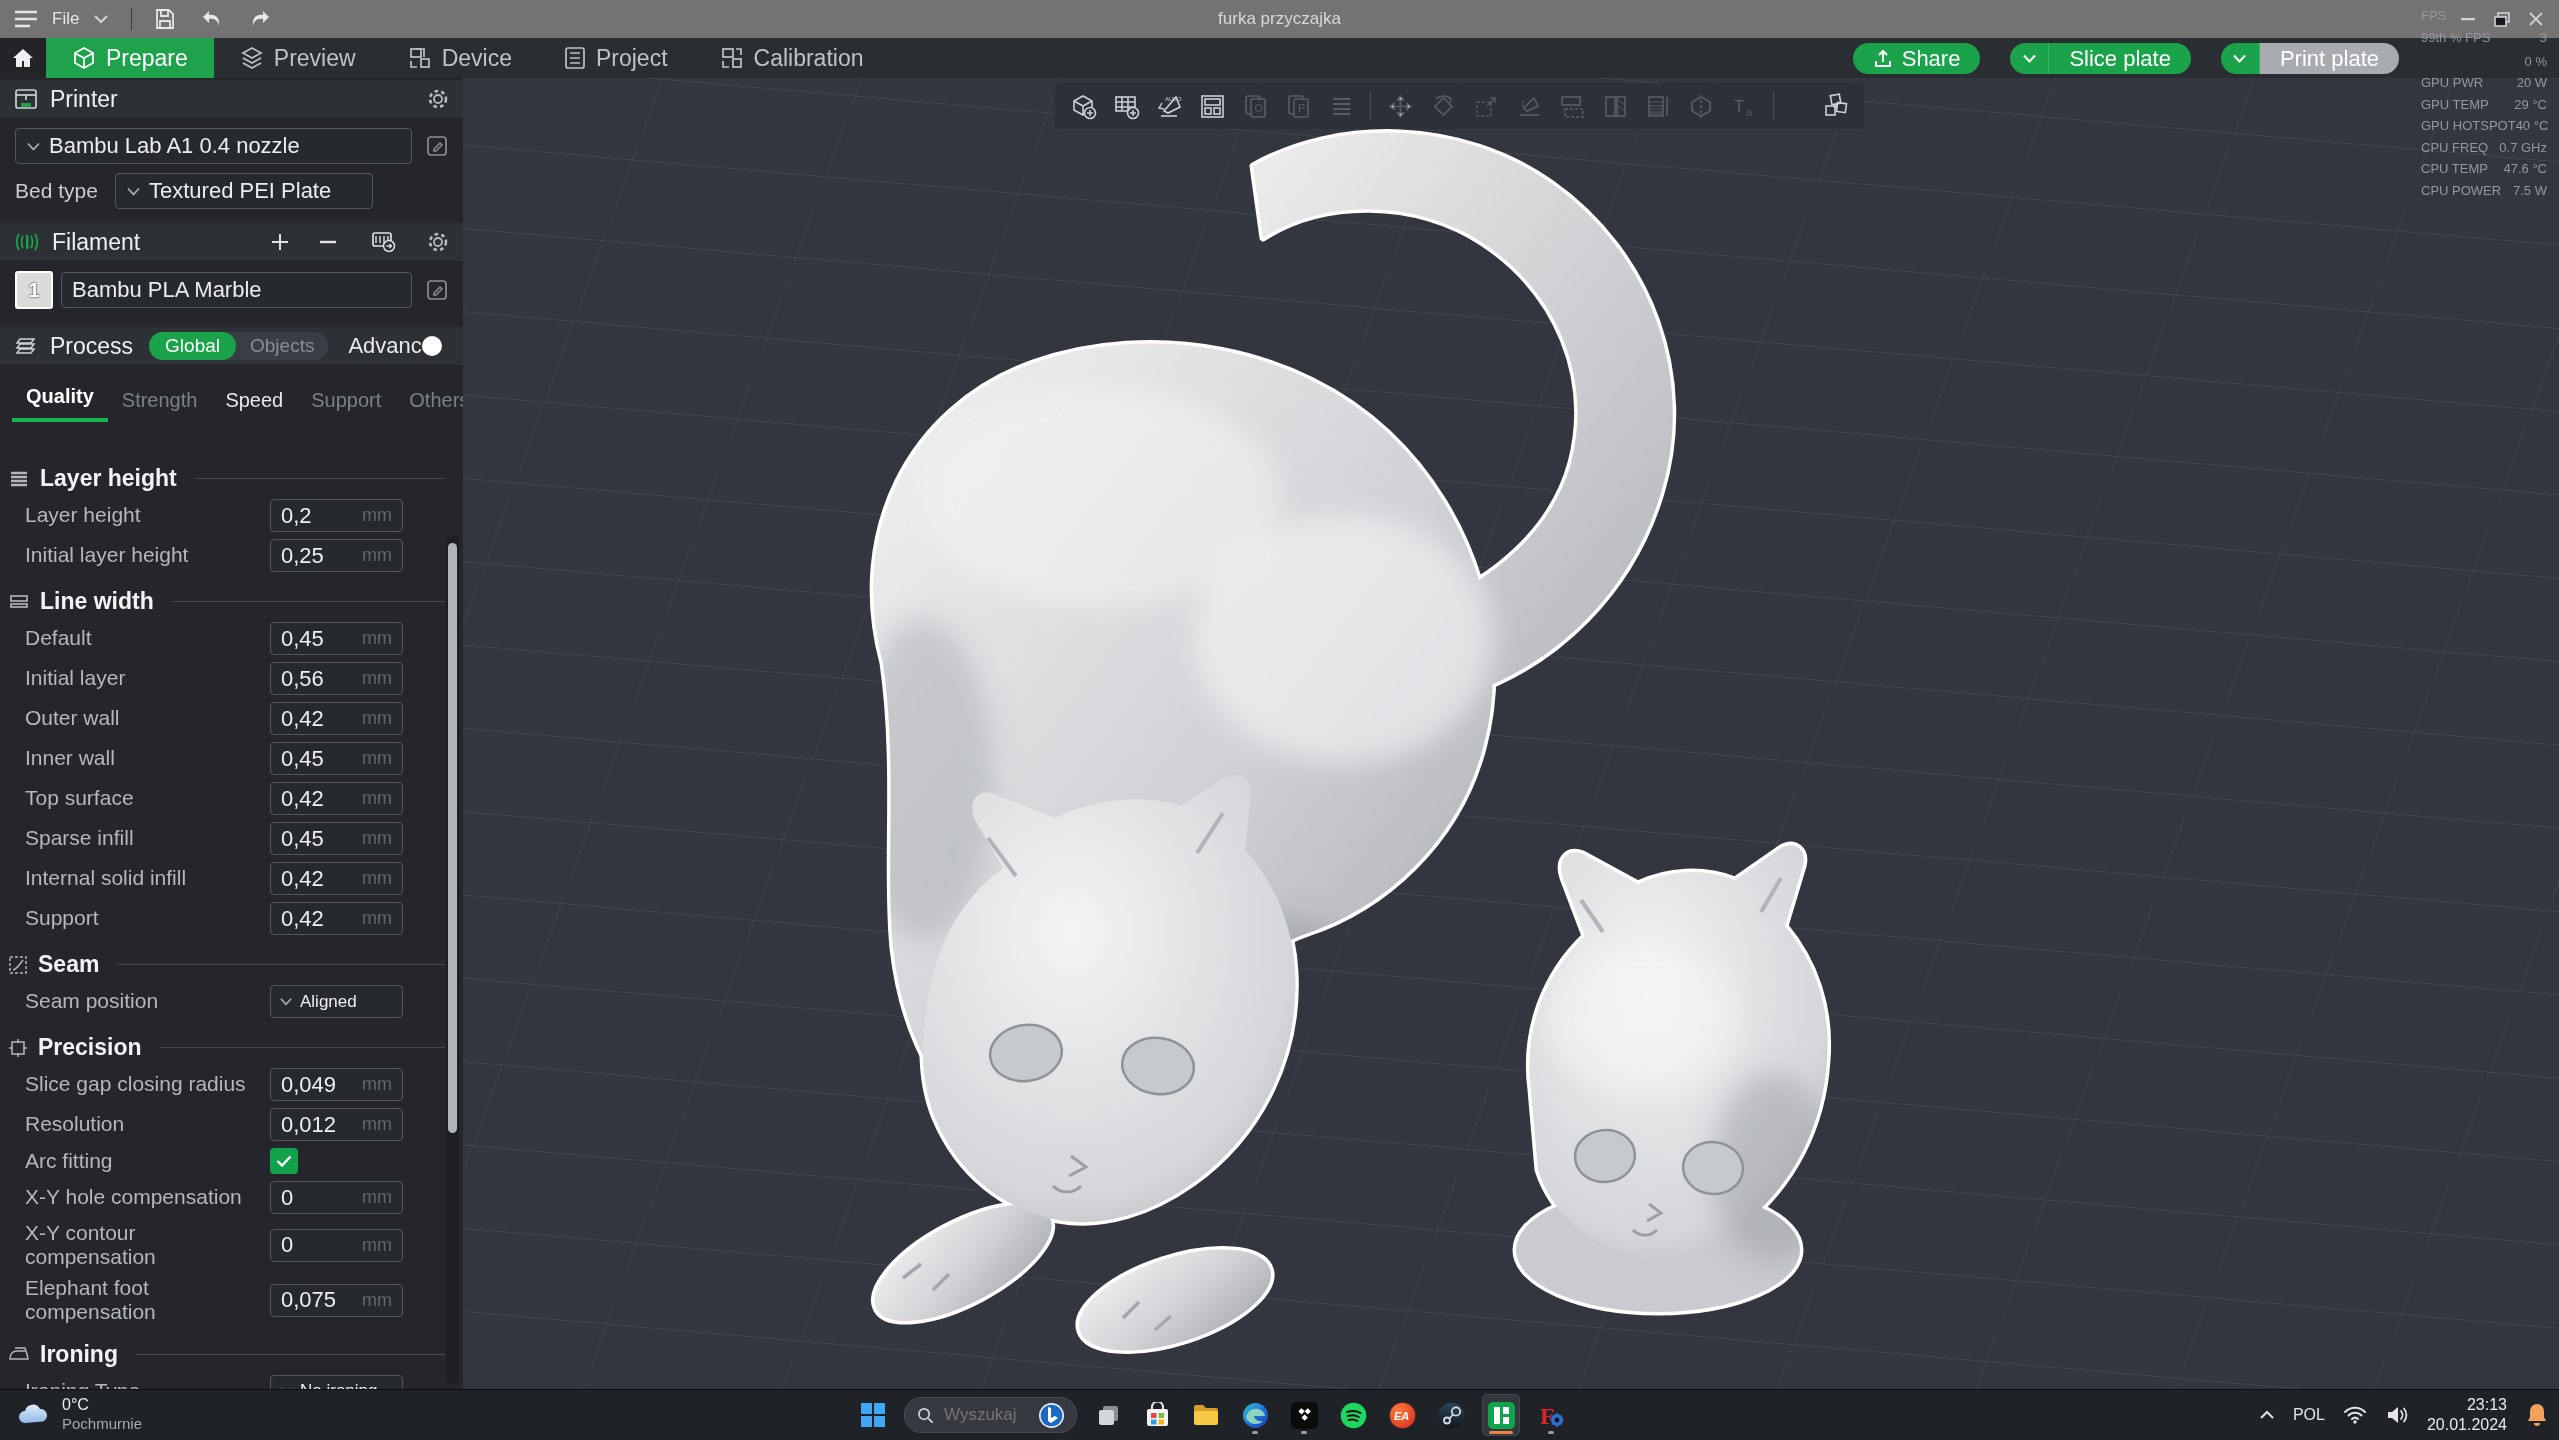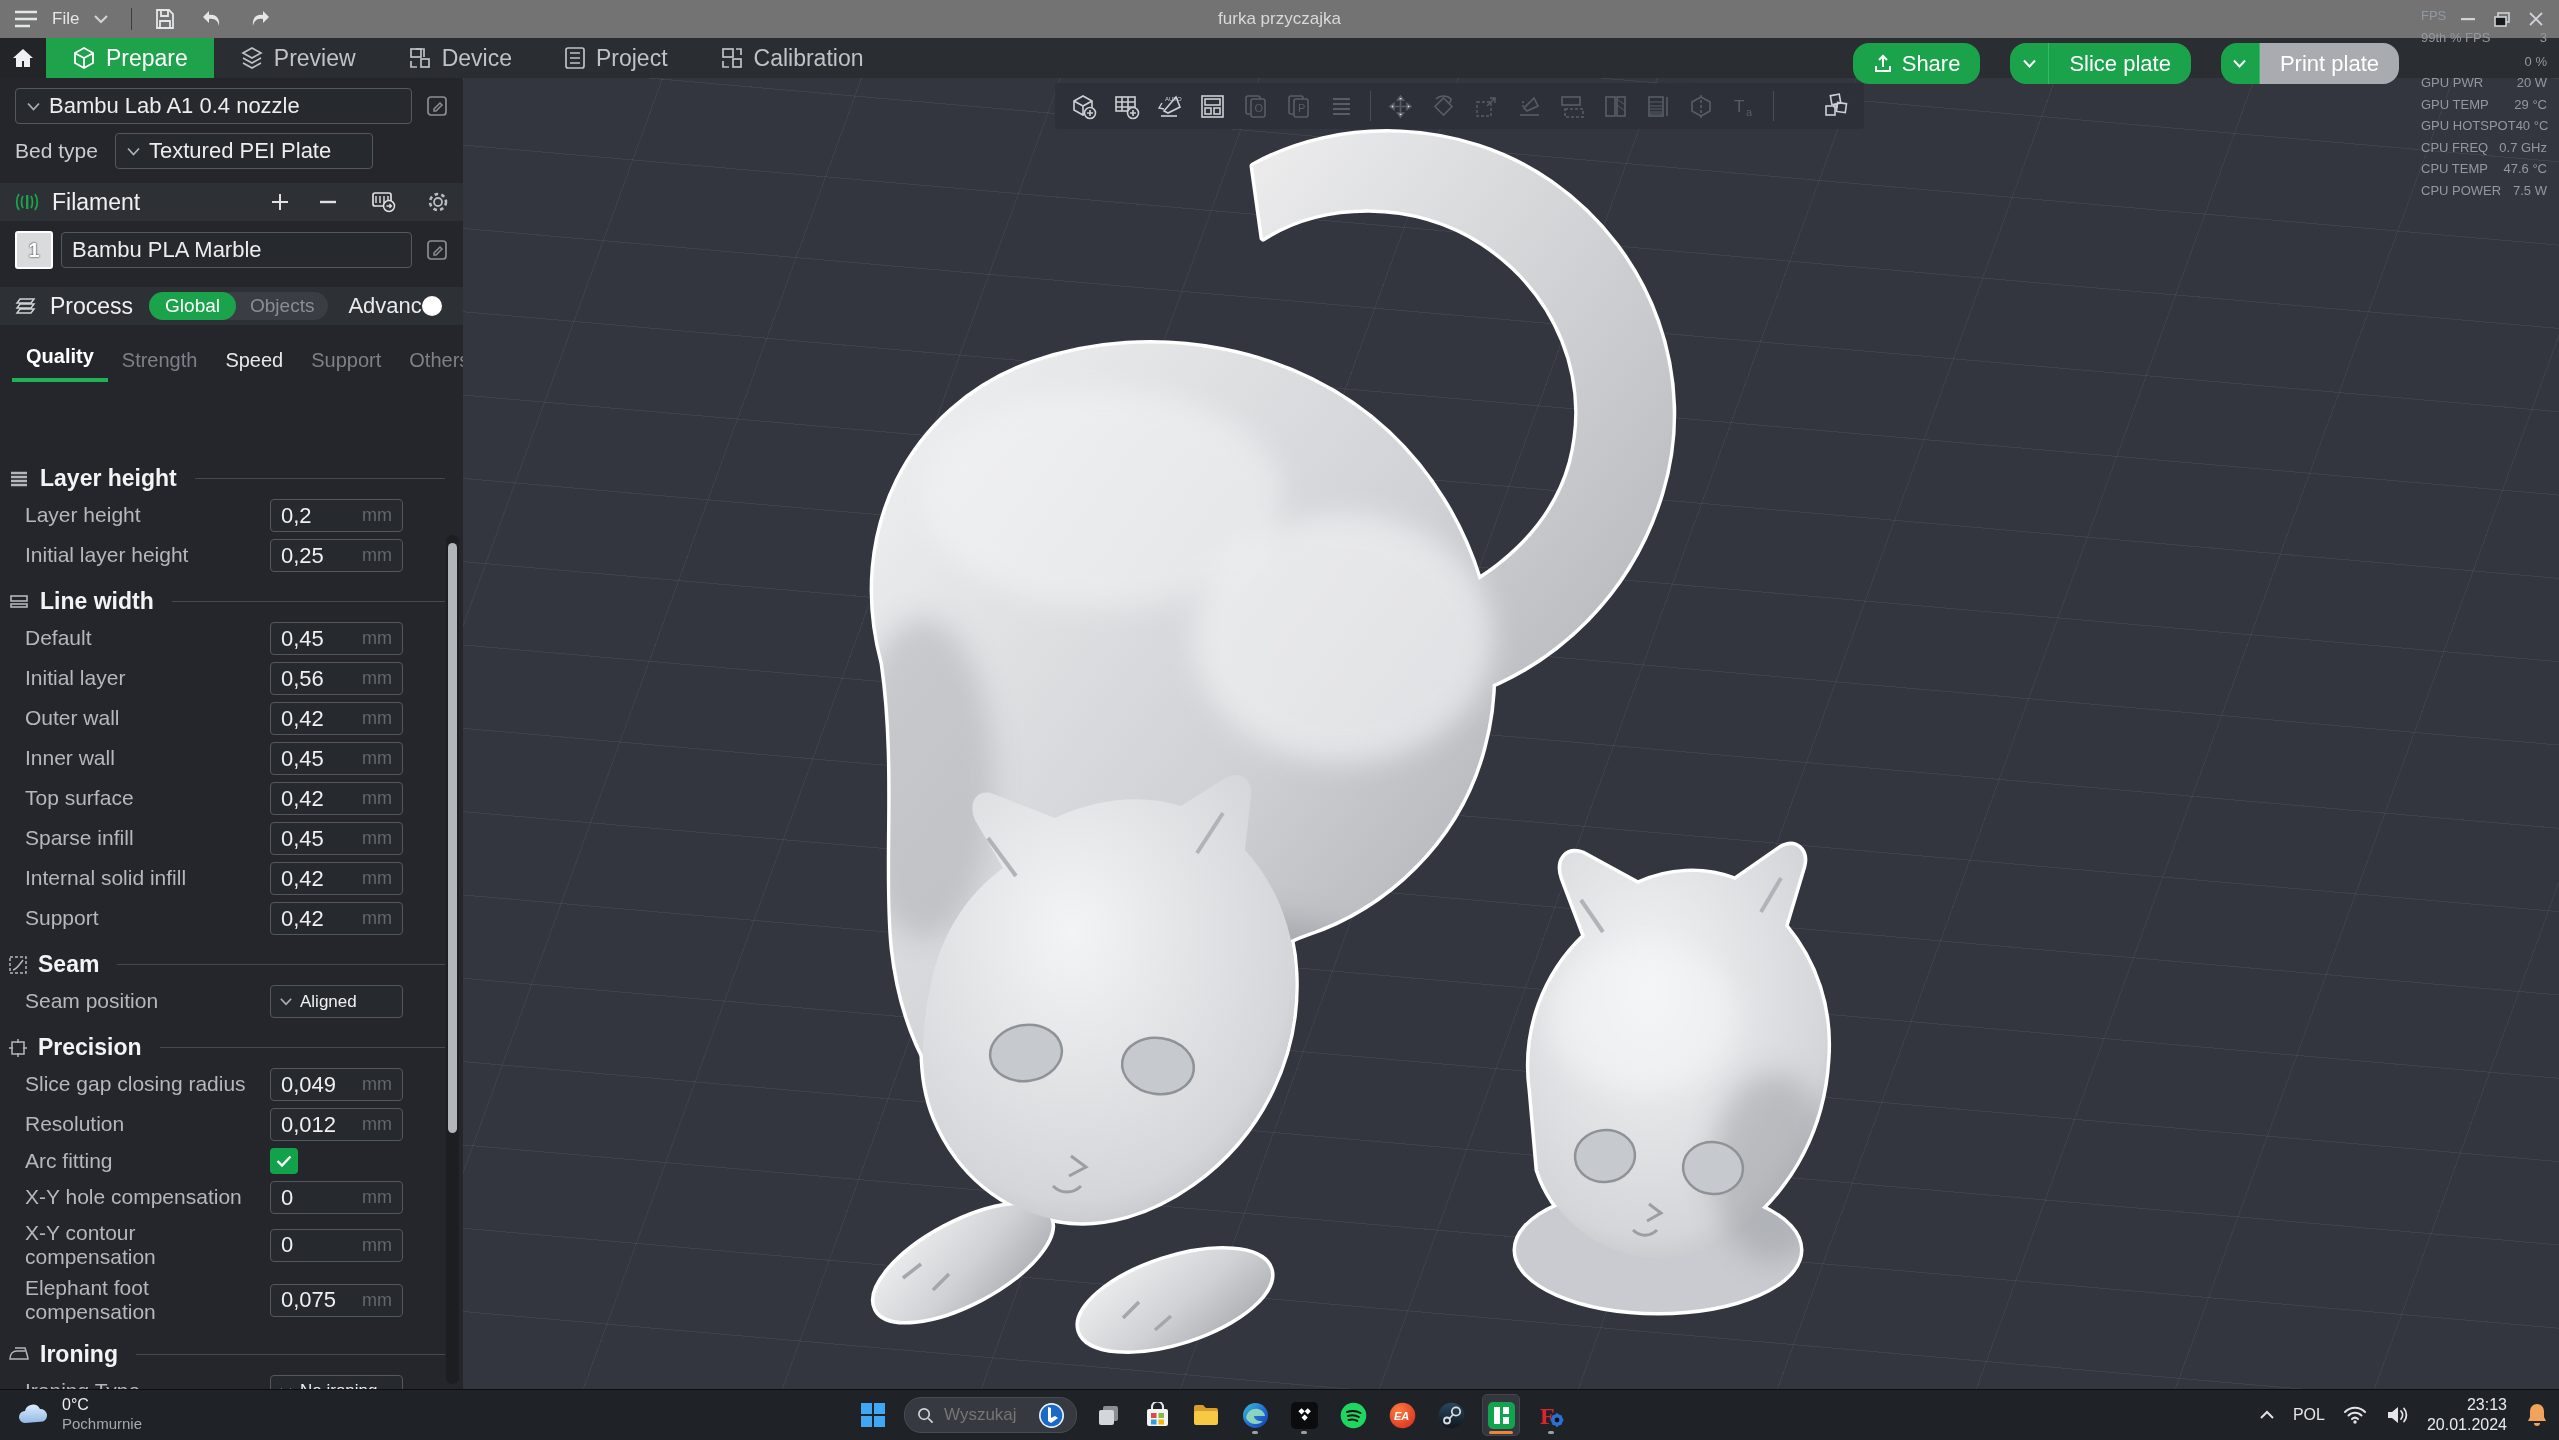--- a/index.html
+++ b/index.html
@@ -15,21 +15,21 @@
   .tb-right{position:absolute;right:6px;top:0;height:38px;display:flex;align-items:center;z-index:30;}
   .winbtn{width:34px;height:38px;display:flex;align-items:center;justify-content:center;}
   .ico{display:inline-flex;align-items:center;justify-content:center;}
   .tb-filelabel{font-size:17px;color:#e3e5e7;}
   
   .tabbar{position:absolute;left:0;top:38px;width:100%;height:40px;background:#2a2d32;display:flex;align-items:stretch;}
   .home-btn{width:46px;display:flex;align-items:center;justify-content:center;background:#222428;}
   .navtab{display:flex;align-items:center;gap:10px;padding:0 26px;font-size:23px;color:#bfc2c6;}
   .navtab.active{background:#1ea24b;color:#fff;}
   .actions{position:absolute;right:160px;top:43px;display:flex;gap:30px;z-index:20;}
-  .pill{height:41px;border-radius:16px;display:flex;align-items:center;overflow:hidden;font-size:22px;color:#fff;}
+  .pill{height:31px;border-radius:16px;display:flex;align-items:center;overflow:hidden;font-size:22px;color:#fff;}
   .pill .seg-main{background:#1ba34b;display:flex;align-items:center;gap:9px;padding:0 20px;height:100%;}
   .pill .seg-chev{background:#1ba34b;border-right:1px solid #35b765;display:flex;align-items:center;justify-content:center;width:38px;height:100%;}
   .pill.gray .seg-main{background:#a8acb1;color:#fff;}
   
   .sidebar{position:absolute;left:0;top:78px;width:463px;height:1312px;background:#24262b;border-right:1px solid #17181b;}
   .sb-header{height:38px;background:#2d3034;display:flex;align-items:center;padding:0 14px;gap:12px;}
   .sb-header .h-title{font-size:23px;color:#eef0f1;}
   .sb-header .spacer{flex:1;}
   .field{background:#26292e;border:1px solid #54575d;border-radius:4px;display:flex;align-items:center;box-sizing:border-box;}
   .bigsel{height:36px;padding:0 10px;gap:8px;font-size:22px;color:#eceded;flex:1;}
@@ -238,20 +238,38 @@
           </svg>
       </div>
       <div class="seg-main">
           <span>Print plate</span>
         </div>
     </div>
   </div>
 
   <div class="sidebar">
 
+    <div class="sb-header" style="margin-top:2px;">
+      <span class="ico">
+        <svg width="24" height="24" viewBox="0 0 24 24">
+            <rect x="2" y="3" width="20" height="18" rx="2" fill="none" stroke="#cfd2d5" stroke-width="1.7"></rect>
+            <path d="M2 8h20" stroke="#cfd2d5" stroke-width="1.7"></path>
+            <path d="M7 16h10v4H7z" fill="#1ba34b"></path>
+            <path d="M12 8v5" stroke="#cfd2d5" stroke-width="1.7"></path>
+          </svg>
+      </span>
+      <span class="h-title">Printer</span>
+      <span class="spacer"></span>
+      <span class="ico">
+        <svg width="22" height="22" viewBox="0 0 22 22">
+            <circle cx="11" cy="11" r="4" fill="none" stroke="#b8bbbf" stroke-width="1.8"></circle>
+            <circle cx="11" cy="11" r="8" fill="none" stroke="#b8bbbf" stroke-width="2.6" stroke-dasharray="3.6 3.2"></circle>
+          </svg>
+      </span>
+    </div>
     <div class="rowline">
       <div class="field bigsel">
         <svg width="15" height="9" viewBox="0 0 15 9">
             <path d="M2 1.5l5.5 6 5.5-6" fill="none" stroke="#aab0b5" stroke-width="1.8"></path>
           </svg>
         <span>Bambu Lab A1 0.4 nozzle</span>
       </div>
       <span class="ico editbtn">
         <svg width="22" height="22" viewBox="0 0 22 22">
             <rect x="2" y="2" width="18" height="18" rx="3" fill="none" stroke="#8a8e93" stroke-width="1.7"></rect>

